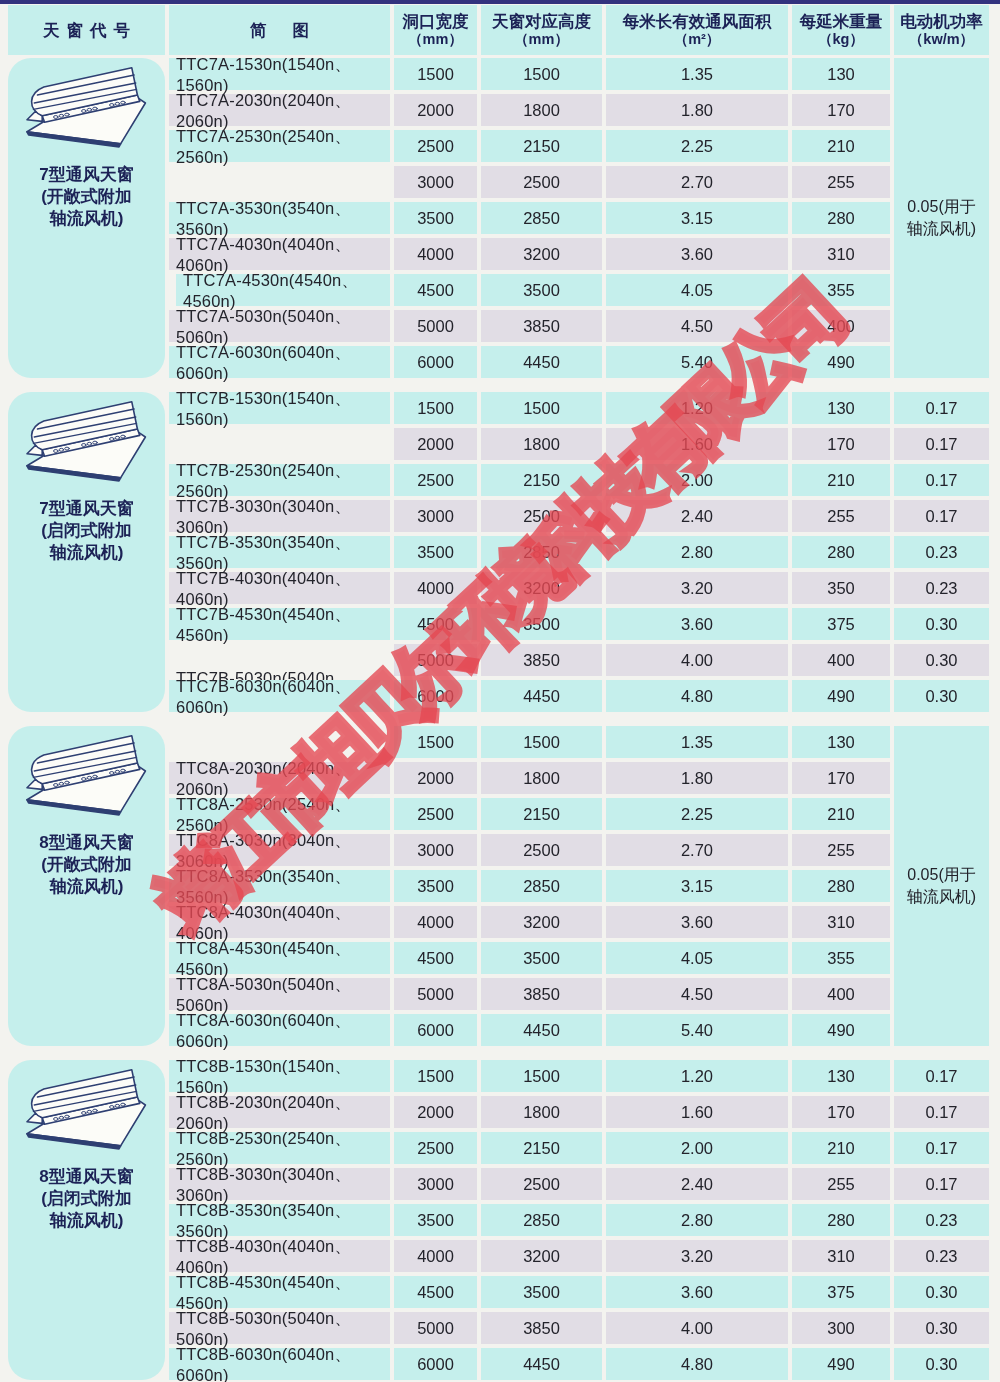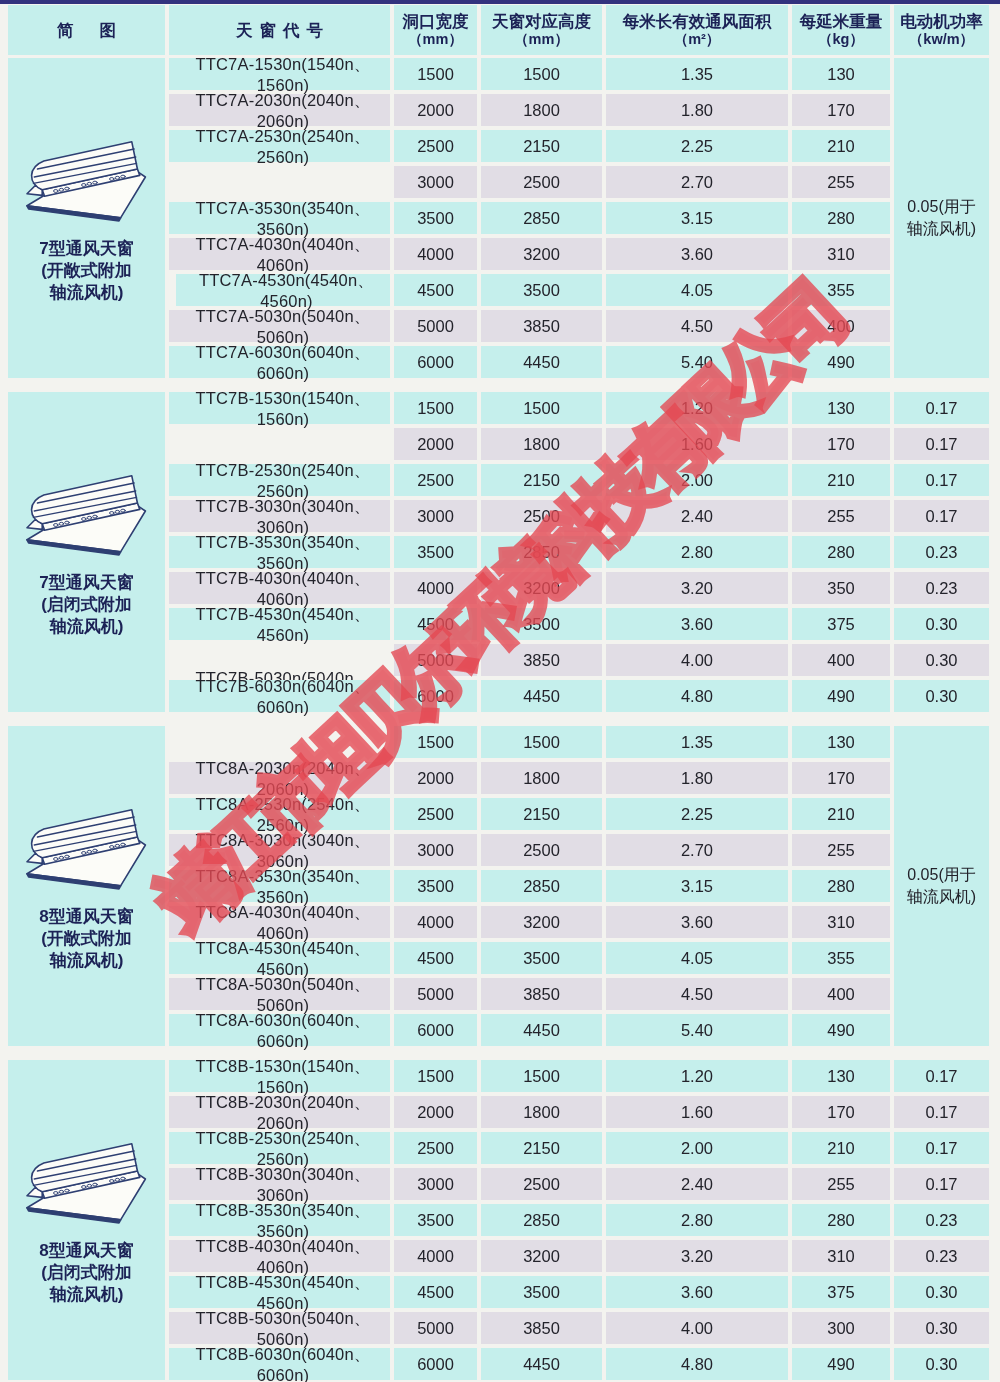--- a/index.html
+++ b/index.html
@@ -27,25 +27,25 @@
   .bg-c{background:#c5efec;}
   .bg-l{background:#e1dde5;}
   .hcell{
     background:#c5efec;color:#1c2256;font-weight:bold;font-size:16.5px;
     display:flex;flex-direction:column;align-items:center;justify-content:center;
     line-height:1.15;text-align:center;
   }
   .hcell .sub{font-size:14.5px;font-weight:bold;}
   .sp-wide{letter-spacing:26px;text-indent:26px;}
   .sp-med{letter-spacing:7px;text-indent:7px;}
-  .codecell{justify-content:flex-start;padding-left:7px;letter-spacing:0.2px;text-align:center;}
+  .codecell{justify-content:flex-start;padding-left:7px;letter-spacing:0.2px;}
   .sidecell{
     grid-row:1 / span 9;grid-column:1;
     background:#c5efec;
-    display:flex;flex-direction:column;align-items:center;justify-content:center;
+    display:flex;flex-direction:column;align-items:center;border-radius:23px;
   }
   .sidecell svg{display:block;margin-bottom:16px;}
   .side-label{
     color:#1c2256;font-weight:bold;font-size:17px;line-height:1.3;text-align:center;
   }
   .mergedpower{
     grid-column:7;grid-row:1 / span 9;
     background:#c5efec;color:#23232b;font-size:16px;
     display:flex;flex-direction:column;align-items:center;justify-content:center;
     line-height:1.4;text-align:center;
@@ -61,25 +61,25 @@
     z-index:50;pointer-events:none;
   }
 </style>
 </head>
 <body>
 
 <div class="topbar"></div>
 
 <div class="table">
   <div class="grid hdr">
+    <div class="hcell sp-med">
+        <span>天窗代号</span>
+      </div>
     <div class="hcell sp-wide">
         <span>简图</span>
-      </div>
-    <div class="hcell sp-med">
-        <span>天窗代号</span>
       </div>
     <div class="hcell">
         <span>洞口宽度</span>
         <span class="sub">（mm）</span>
       </div>
     <div class="hcell">
         <span>天窗对应高度</span>
         <span class="sub">（mm）</span>
       </div>
     <div class="hcell">

